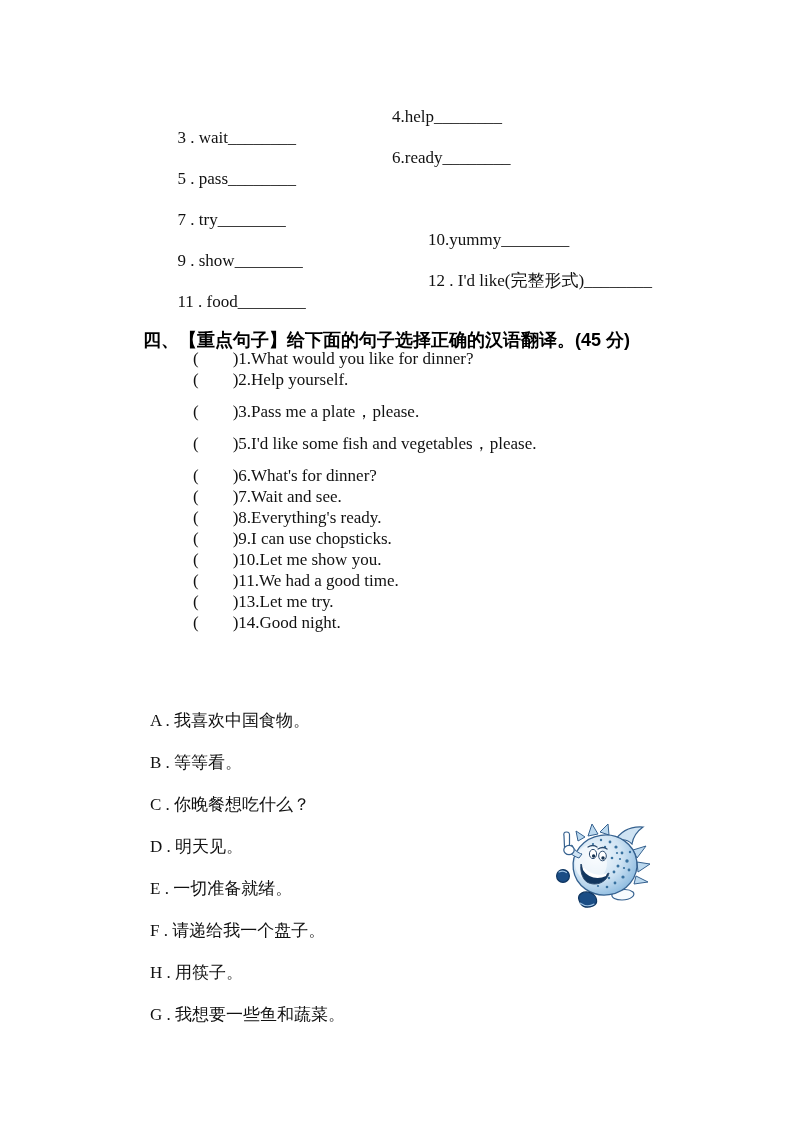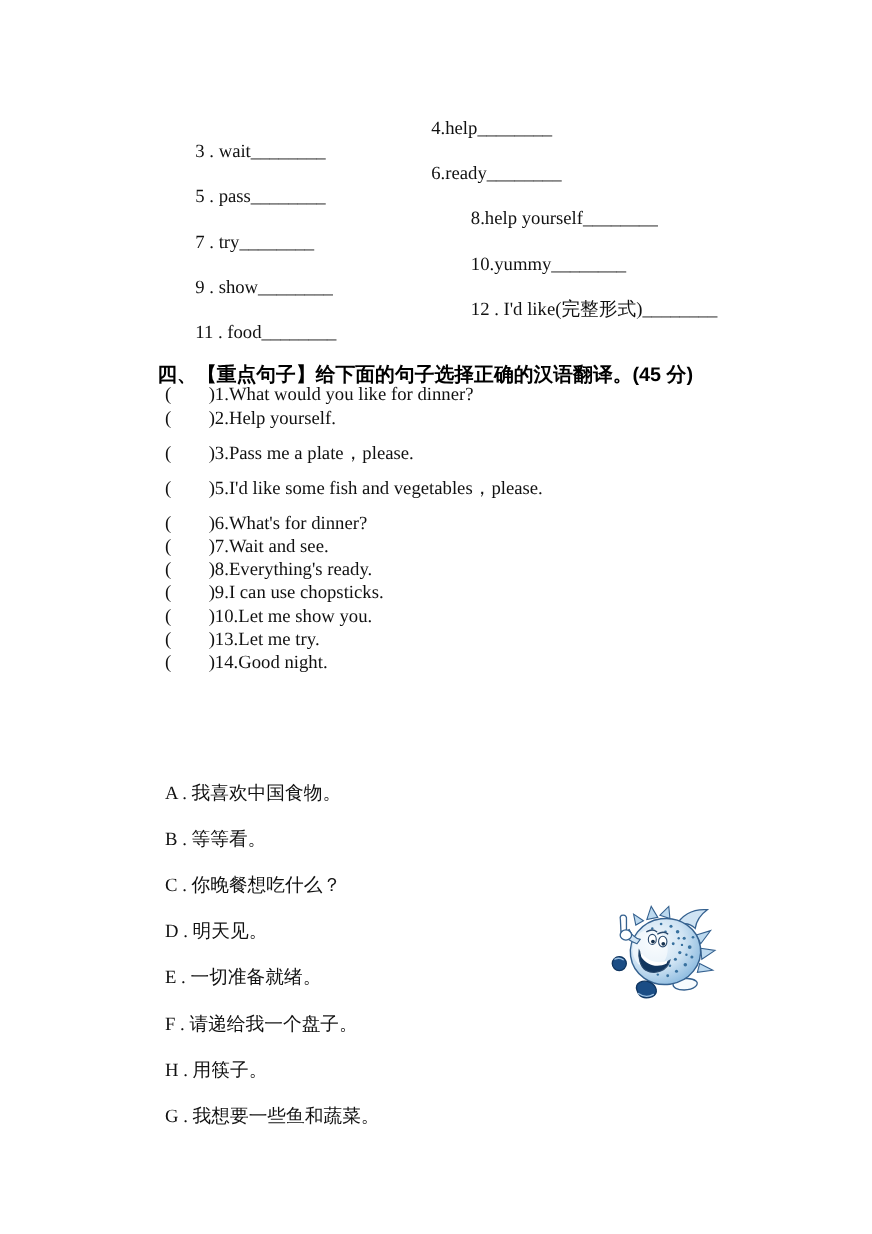--- a/index.html
+++ b/index.html
@@ -15,21 +15,21 @@
   .vright { position:absolute; top:0; left:240px; white-space:pre; }
   .vright.far { left:276px; }
   
   .heading {
     position:absolute; left:143px; top:312px;
     font-family:"Liberation Sans","DejaVu Sans",sans-serif;
     font-weight:bold; font-size:18px; line-height:26px; color:#000;margin-top:15px;
   }
   
   .questions { position:absolute; left:150px; top:348px; }
-  .q { line-height:21px; white-space:pre; }
+  .q { line-height:21px; white-space:pre;margin-left:43px; }
   .q.gap { margin-top:11px; }
   
   .options { position:absolute; left:150px; top:710px; }
   .opt { line-height:22px; margin-bottom:20px; white-space:pre; }
   
   .fish { position:absolute; left:546px; top:820px; width:120px; height:106px; }
 </style>
 </head>
 <body>
 
@@ -39,21 +39,20 @@
     <div class="vrow">
       <span>3 . wait________</span>
       <span class="vright">4.help________</span>
     </div>
     <div class="vrow">
       <span>5 . pass________</span>
       <span class="vright">6.ready________</span>
     </div>
     <div class="vrow">
       <span>7 . try________</span>
-      <span class="vright far">8.help yourself________</span>
     </div>
     <div class="vrow">
       <span>9 . show________</span>
       <span class="vright far">10.yummy________</span>
     </div>
     <div class="vrow">
       <span>11 . food________</span>
       <span class="vright far">12 . I'd like(完整形式)________</span>
     </div>
   </section>
@@ -63,20 +62,21 @@
   <div class="questions">
     <div class="q">(        )1.What would you like for dinner?</div>
     <div class="q">(        )2.Help yourself.</div>
     <div class="q gap">(        )3.Pass me a plate，please.</div>
     <div class="q gap">(        )5.I'd like some fish and vegetables，please.</div>
     <div class="q gap">(        )6.What's for dinner?</div>
     <div class="q">(        )7.Wait and see.</div>
     <div class="q">(        )8.Everything's ready.</div>
     <div class="q">(        )9.I can use chopsticks.</div>
     <div class="q">(        )10.Let me show you.</div>
+    <div class="q">(        )11.We had a good time.</div>
     <div class="q">(        )13.Let me try.</div>
     <div class="q">(        )14.Good night.</div>
   </div>
 
   <div class="options">
     <div class="opt">A . 我喜欢中国食物。</div>
     <div class="opt">B . 等等看。</div>
     <div class="opt">C . 你晚餐想吃什么？</div>
     <div class="opt">D . 明天见。</div>
     <div class="opt">E . 一切准备就绪。</div>

